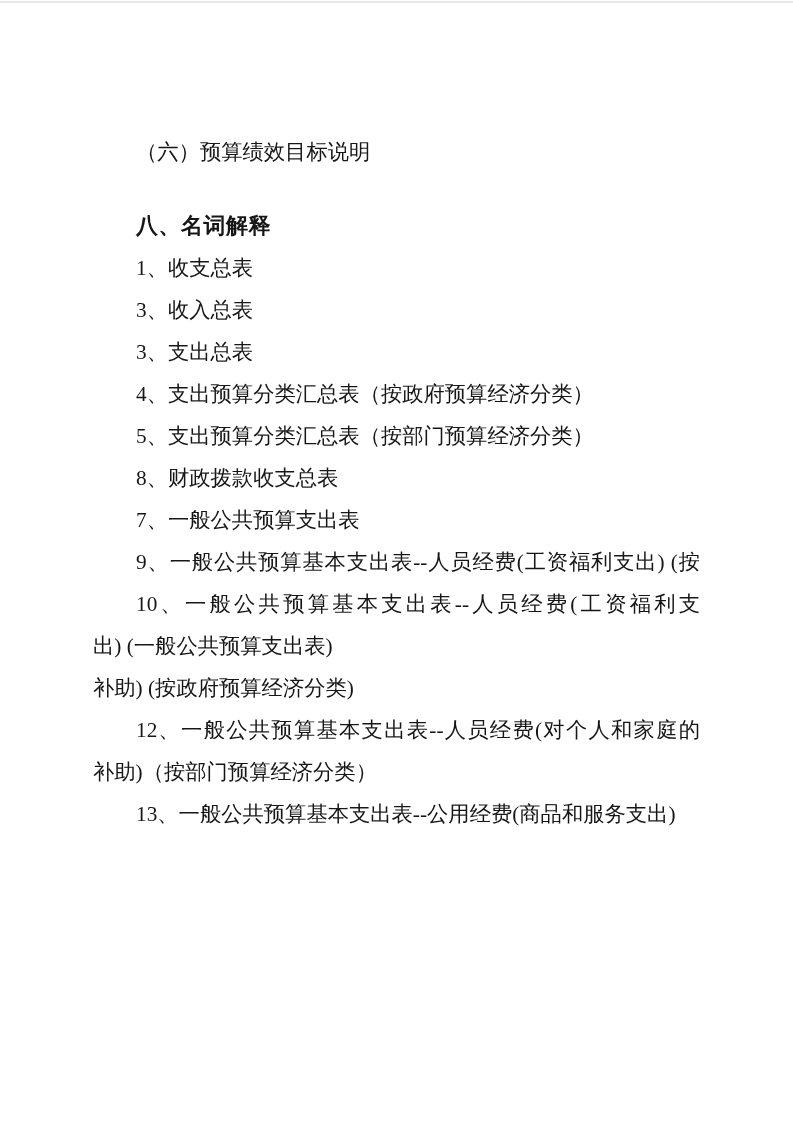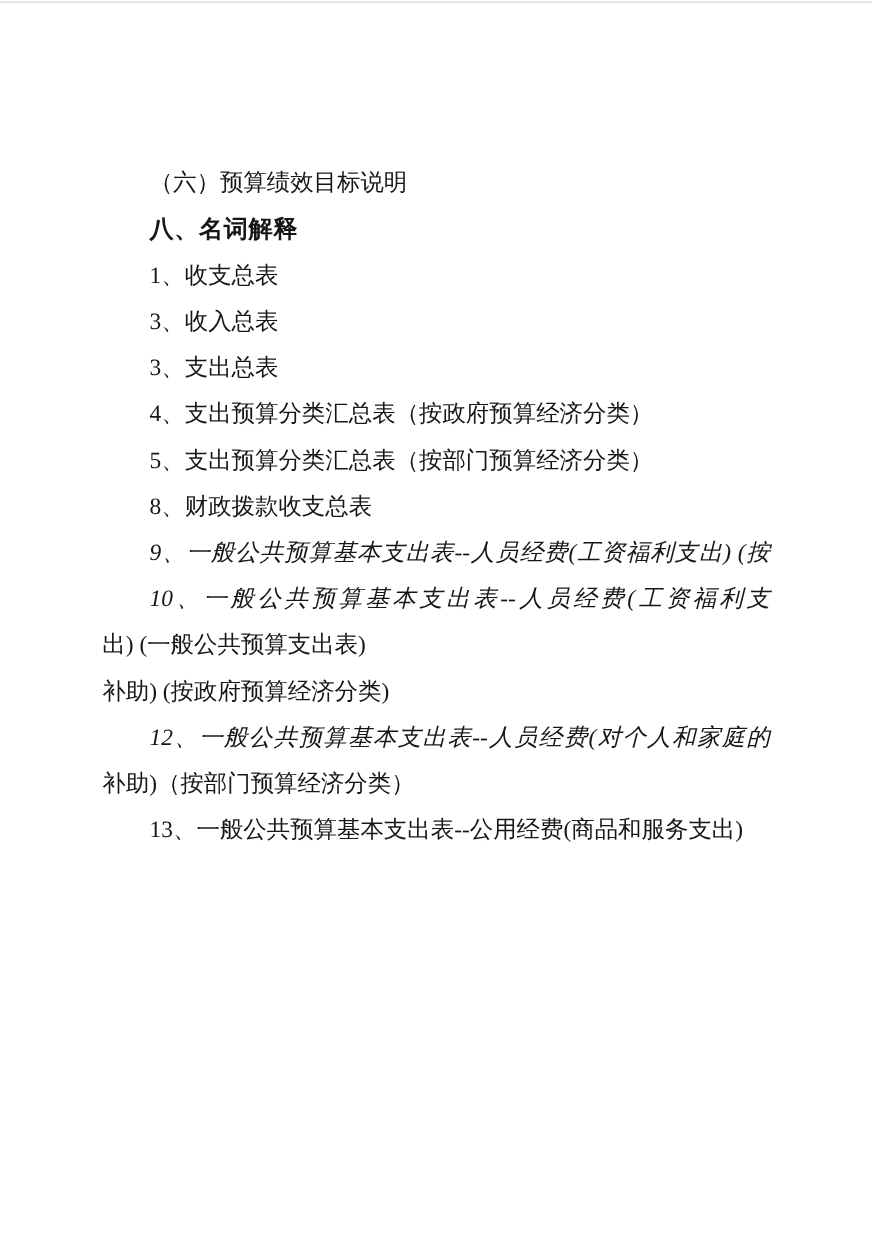--- a/index.html
+++ b/index.html
@@ -13,58 +13,59 @@
   }
   .top-hairline {
     position: absolute;
     left: 0; top: 1px;
     width: 100%; height: 2px;
     background: #e7e7e7;
   }
   .doc {
     position: absolute;
     left: 93px;
-    top: 145px;
+    top: 131px;
     width: 607px;
     font-size: 21.3px;
     color: #161616;
   }
   .ln {
     line-height: 42px;
     white-space: nowrap;
   }
   .ind { text-indent: 43px; }
   .fill {
     white-space: normal;
     text-align: justify;
     text-align-last: justify;
-    font-style: italic;
   }
   .h {
     font-family: "Liberation Sans", sans-serif;
     font-weight: 700;
     font-size: 22px;
     letter-spacing: 0.5px;
+    margin-top: 32px;
   }
 </style>
 </head>
 <body>
 
 <div class="page">
   <div class="top-hairline"></div>
 
   <div class="doc">
     <div class="ln ind">（六）预算绩效目标说明</div>
     <div class="ln ind h">八、名词解释</div>
     <div class="ln ind">1、收支总表</div>
     <div class="ln ind">3、收入总表</div>
     <div class="ln ind">3、支出总表</div>
     <div class="ln ind">4、支出预算分类汇总表（按政府预算经济分类）</div>
     <div class="ln ind">5、支出预算分类汇总表（按部门预算经济分类）</div>
     <div class="ln ind">8、财政拨款收支总表</div>
+    <div class="ln ind">7、一般公共预算支出表</div>
     <div class="ln ind fill">9、一般公共预算基本支出表--人员经费(工资福利支出) (按</div>
     <div class="ln ind fill">10、一般公共预算基本支出表--人员经费(工资福利支</div>
     <div class="ln">出) (一般公共预算支出表)</div>
     <div class="ln">补助) (按政府预算经济分类)</div>
     <div class="ln ind fill">12、一般公共预算基本支出表--人员经费(对个人和家庭的</div>
     <div class="ln">补助)（按部门预算经济分类）</div>
     <div class="ln ind">13、一般公共预算基本支出表--公用经费(商品和服务支出)</div>
   </div>
 </div>
 

